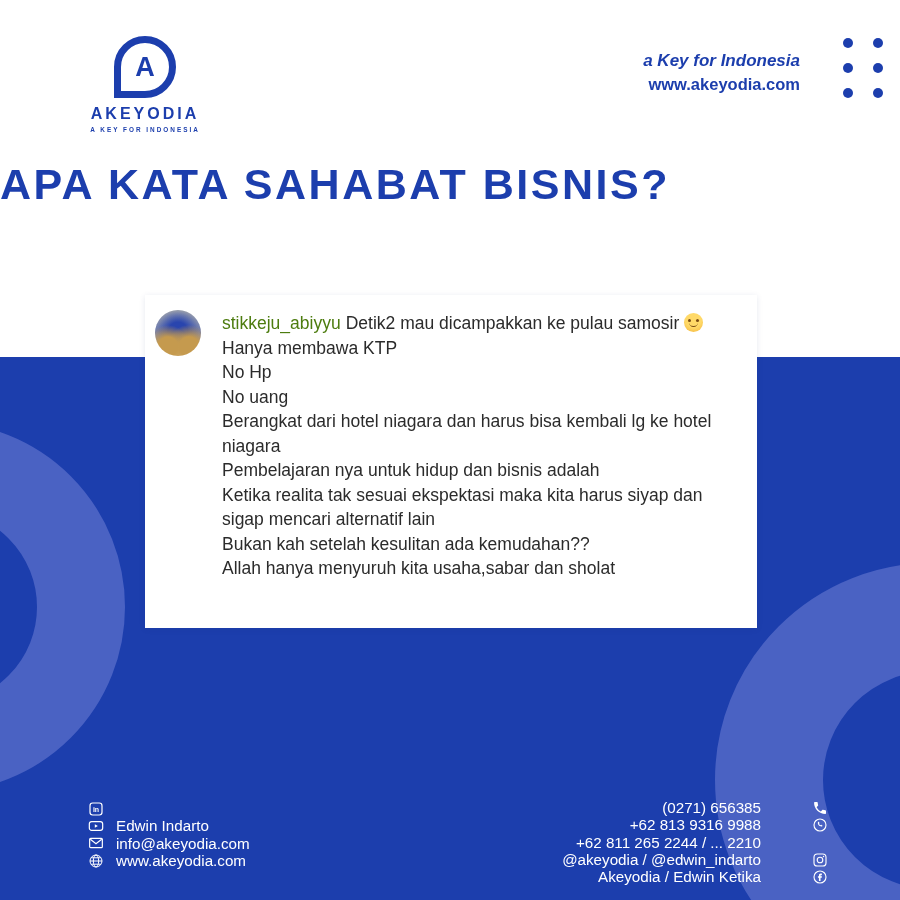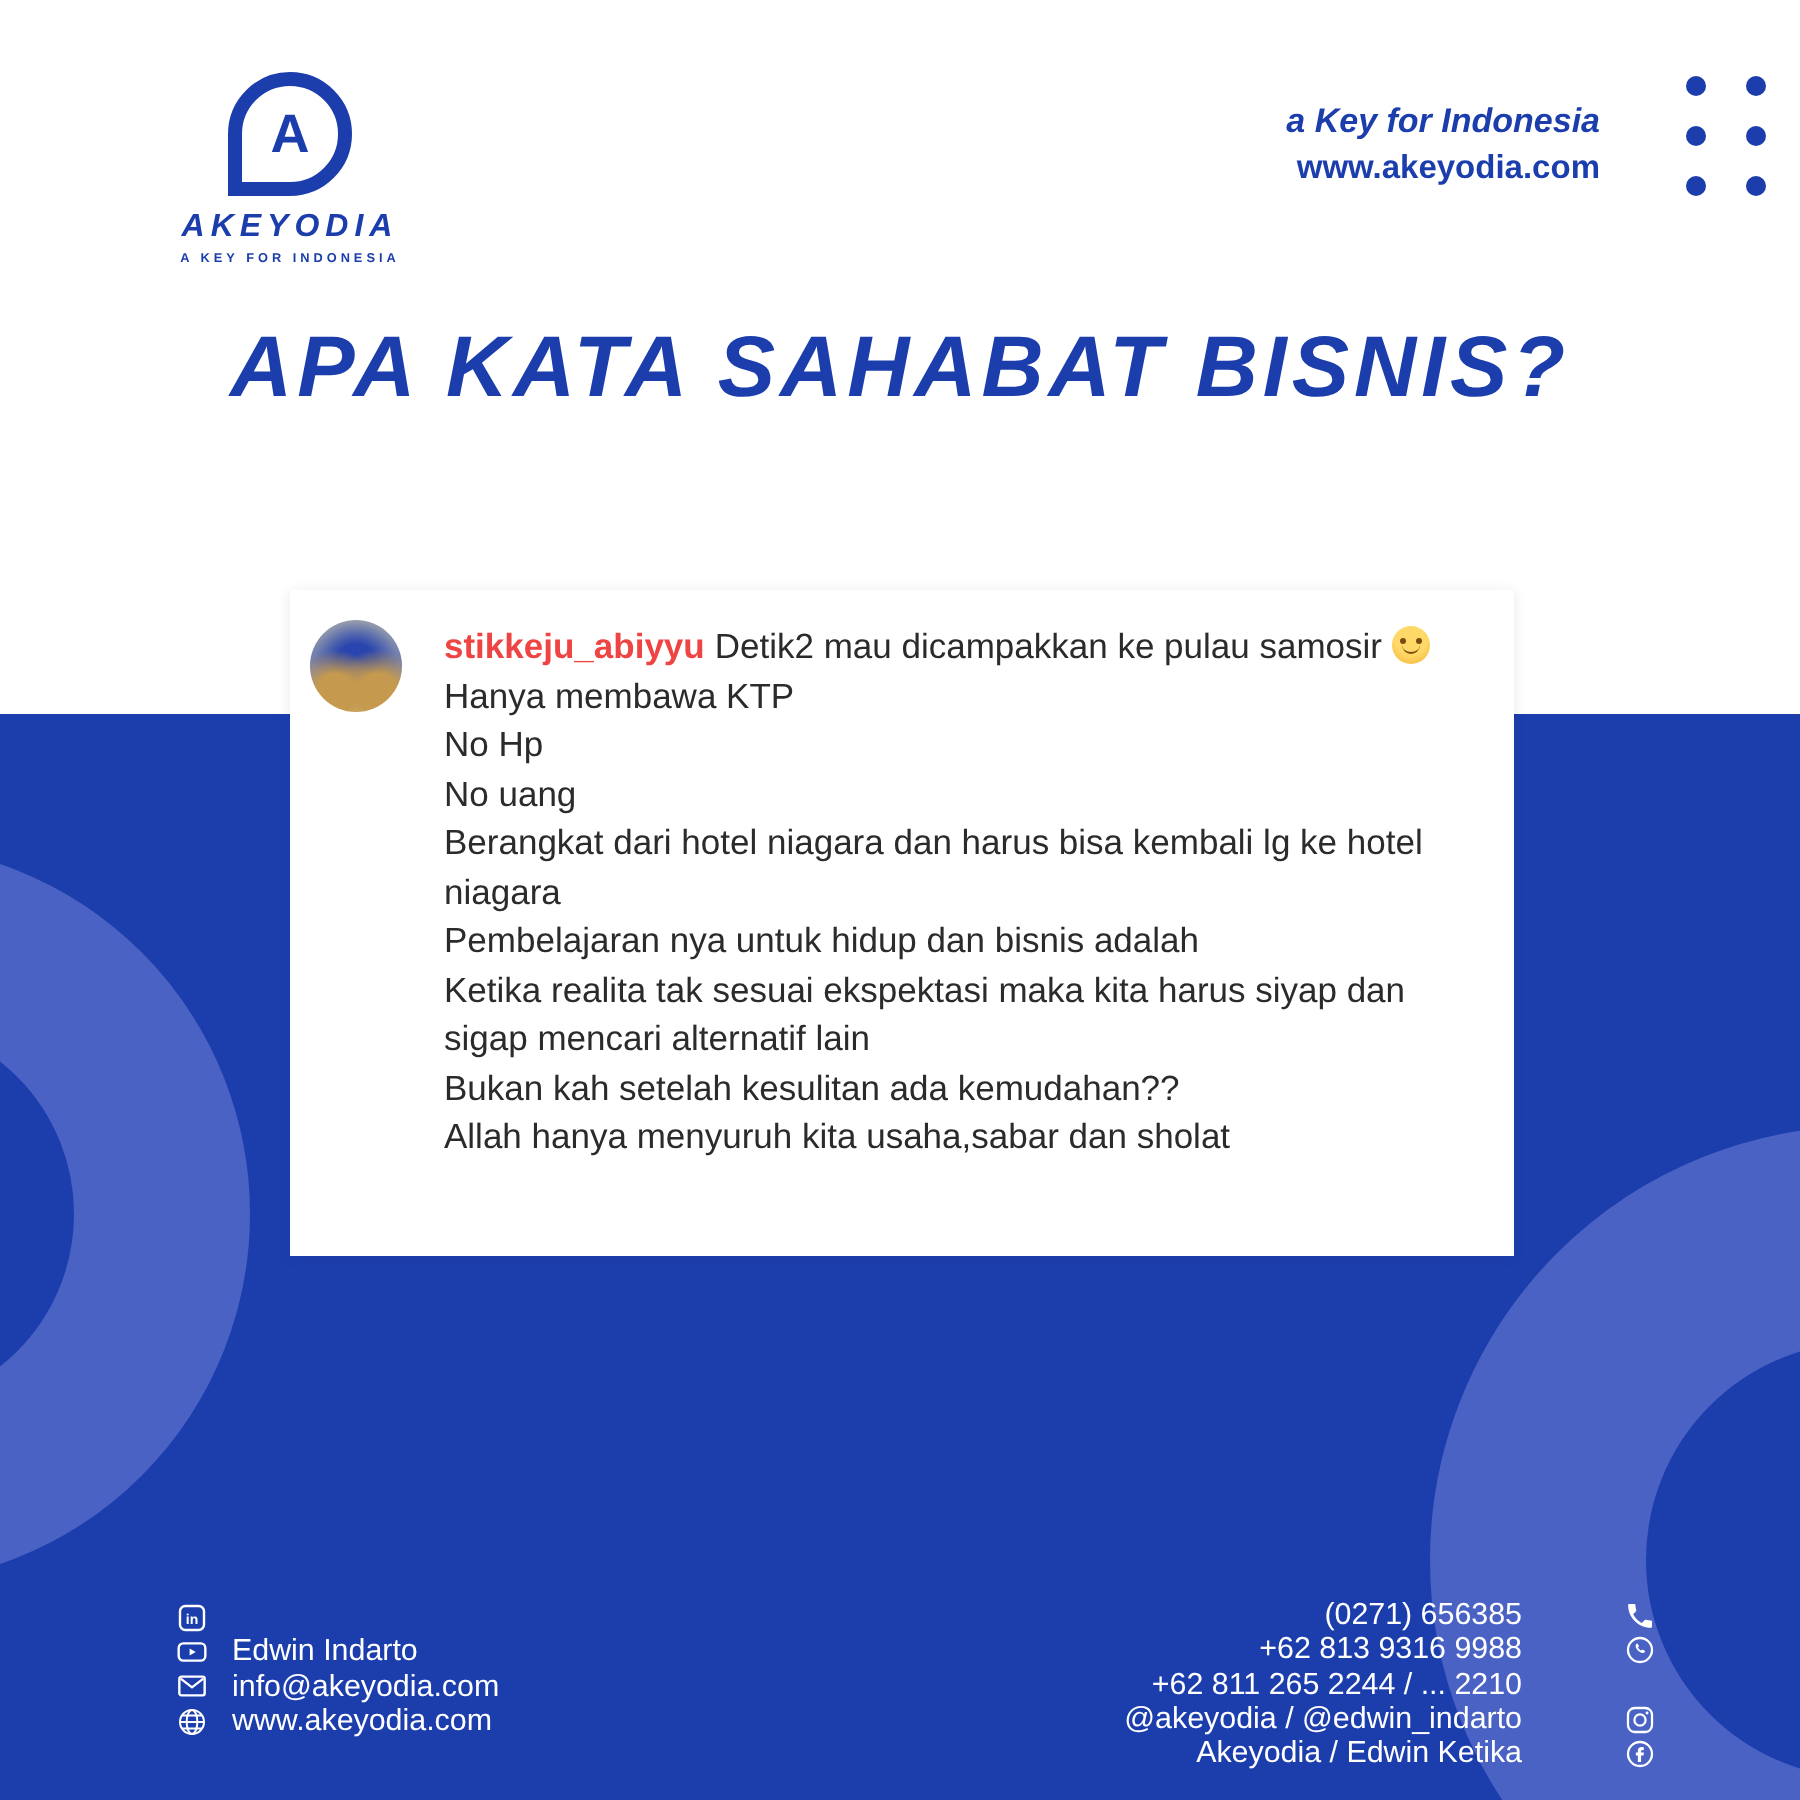--- a/index.html
+++ b/index.html
@@ -9,31 +9,31 @@
     --royal:#1C3EAD; --light:#4A62C3; --ink:#2B2B2B;
   }
   
   .logo-block{position:absolute;left:83px;top:36px;width:124px;text-align:center;}
   .logo-mark{
     width:62px;height:62px;margin:0 auto;border:7px solid var(--royal);
     border-radius:50% 50% 50% 0;display:flex;align-items:center;justify-content:center;
     box-sizing:border-box;
   }
   .logo-letter{font-weight:bold;font-size:27px;color:var(--royal);letter-spacing:0;}
-  .brand-name{margin-top:7px;font-weight:bold;font-size:16px;letter-spacing:3px;color:var(--royal);font-style:italic;}
+  .brand-name{margin-top:7px;font-weight:bold;font-size:16px;letter-spacing:3px;color:var(--royal);}
   .brand-tagline{margin-top:3px;font-size:6.4px;letter-spacing:2px;color:var(--royal);font-weight:bold;}
   .header-right{position:absolute;right:100px;top:51px;text-align:right;color:var(--royal);}
   .slogan{font-style:italic;font-weight:bold;font-size:17px;}
   .website{font-weight:bold;font-size:16.5px;margin-top:4px;}
   .dots{position:absolute;left:843px;top:38px;width:70px;}
   .dot{position:absolute;width:10px;height:10px;border-radius:50%;background:var(--royal);}
   
   .page-title{
-    position:absolute;left:0;top:160px;width:100%;text-align:center;
-    font-size:43px;font-weight:bold;letter-spacing:2.5px;color:var(--royal);font-style:italic;
+    position:absolute;left:0;top:160px;width:100%;text-align:left;
+    font-size:43px;font-weight:bold;letter-spacing:2.5px;color:var(--royal);
   }
   
   .blue-bg{position:absolute;left:0;top:357px;width:900px;height:543px;background:var(--royal);}
   .ring{position:absolute;border-radius:50%;box-sizing:border-box;border-style:solid;border-color:var(--light);}
   .ring-left{left:-245px;top:422px;width:370px;height:370px;border-width:88px;}
   .ring-right{left:715px;top:563px;width:434px;height:434px;border-width:108px;}
   
   .card{
     position:absolute;left:145px;top:295px;width:612px;height:333px;background:#fff;
     box-shadow:0 1px 6px rgba(20,40,110,.10);
@@ -42,21 +42,21 @@
     position:absolute;left:10px;top:15px;width:46px;height:46px;border-radius:50%;
     background:
       radial-gradient(circle at 28% 80%, #c59a4e 0 20%, rgba(197,154,78,0) 44%),
       radial-gradient(circle at 74% 80%, #c59a4e 0 20%, rgba(197,154,78,0) 44%),
       radial-gradient(circle at 50% 100%, #e9e6df 0 14%, rgba(233,230,223,0) 32%),
       radial-gradient(circle at 50% 48%, #2945ae 0 30%, rgba(41,69,174,0) 64%),
       linear-gradient(180deg,#969cab 0%,#6d7bb0 45%,#9aa0c0 100%);
   }
   .comment{position:absolute;left:77px;top:16px;width:522px;color:var(--ink);
     font-size:17.5px;line-height:24.5px;}
-  .username{font-weight:bold;color:#ef4444;margin-right:5px;}
+  .username{font-weight:normal;color:#4d7c0f;margin-right:5px;}
   .c-lines{white-space:pre-line;}
   .c-gap{}
   .emoji{
     display:inline-block;width:19px;height:19px;border-radius:50%;margin-left:5px;
     vertical-align:-3px;position:relative;
     background:radial-gradient(circle at 50% 35%,#ffd968 50%,#f2b237);
   }
   .emoji::before{
     content:"";position:absolute;top:6px;left:4px;width:3px;height:3px;border-radius:50%;
     background:#7a4b12;box-shadow:8px 0 0 #7a4b12;

